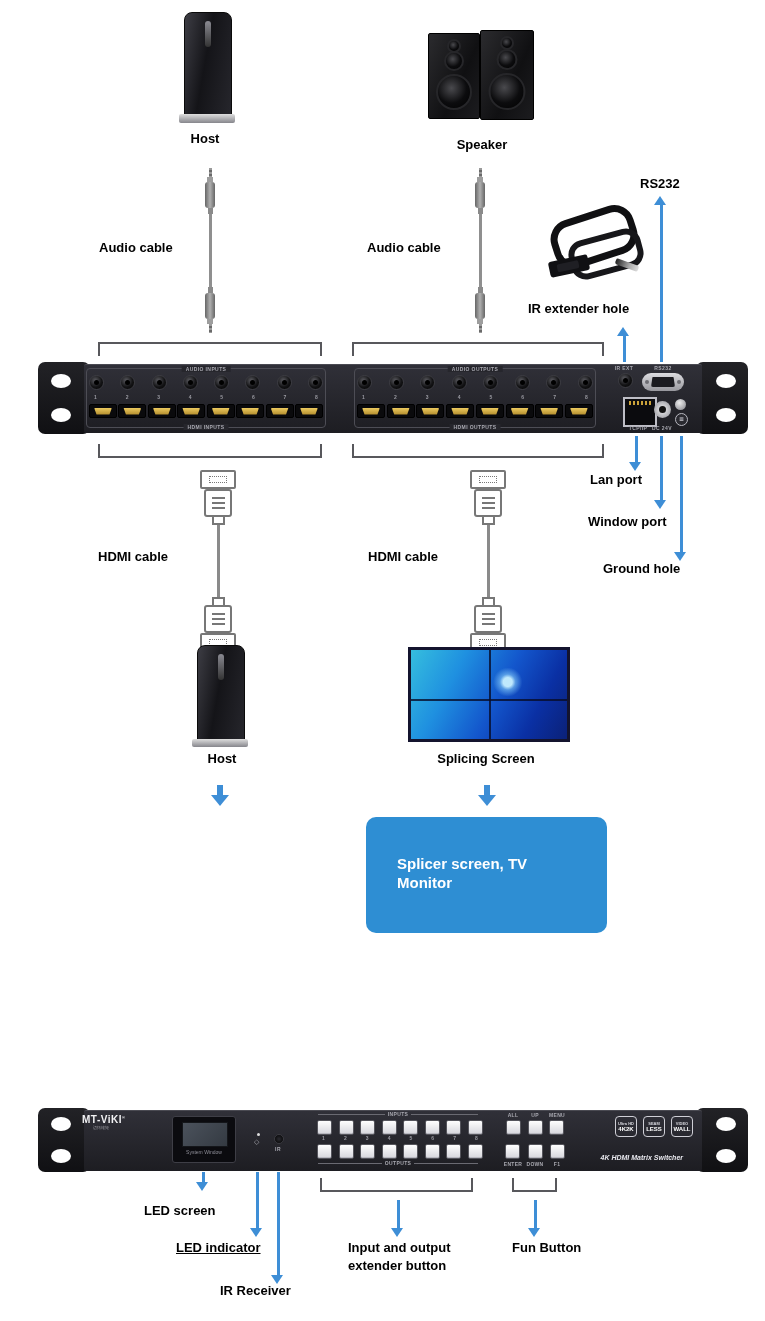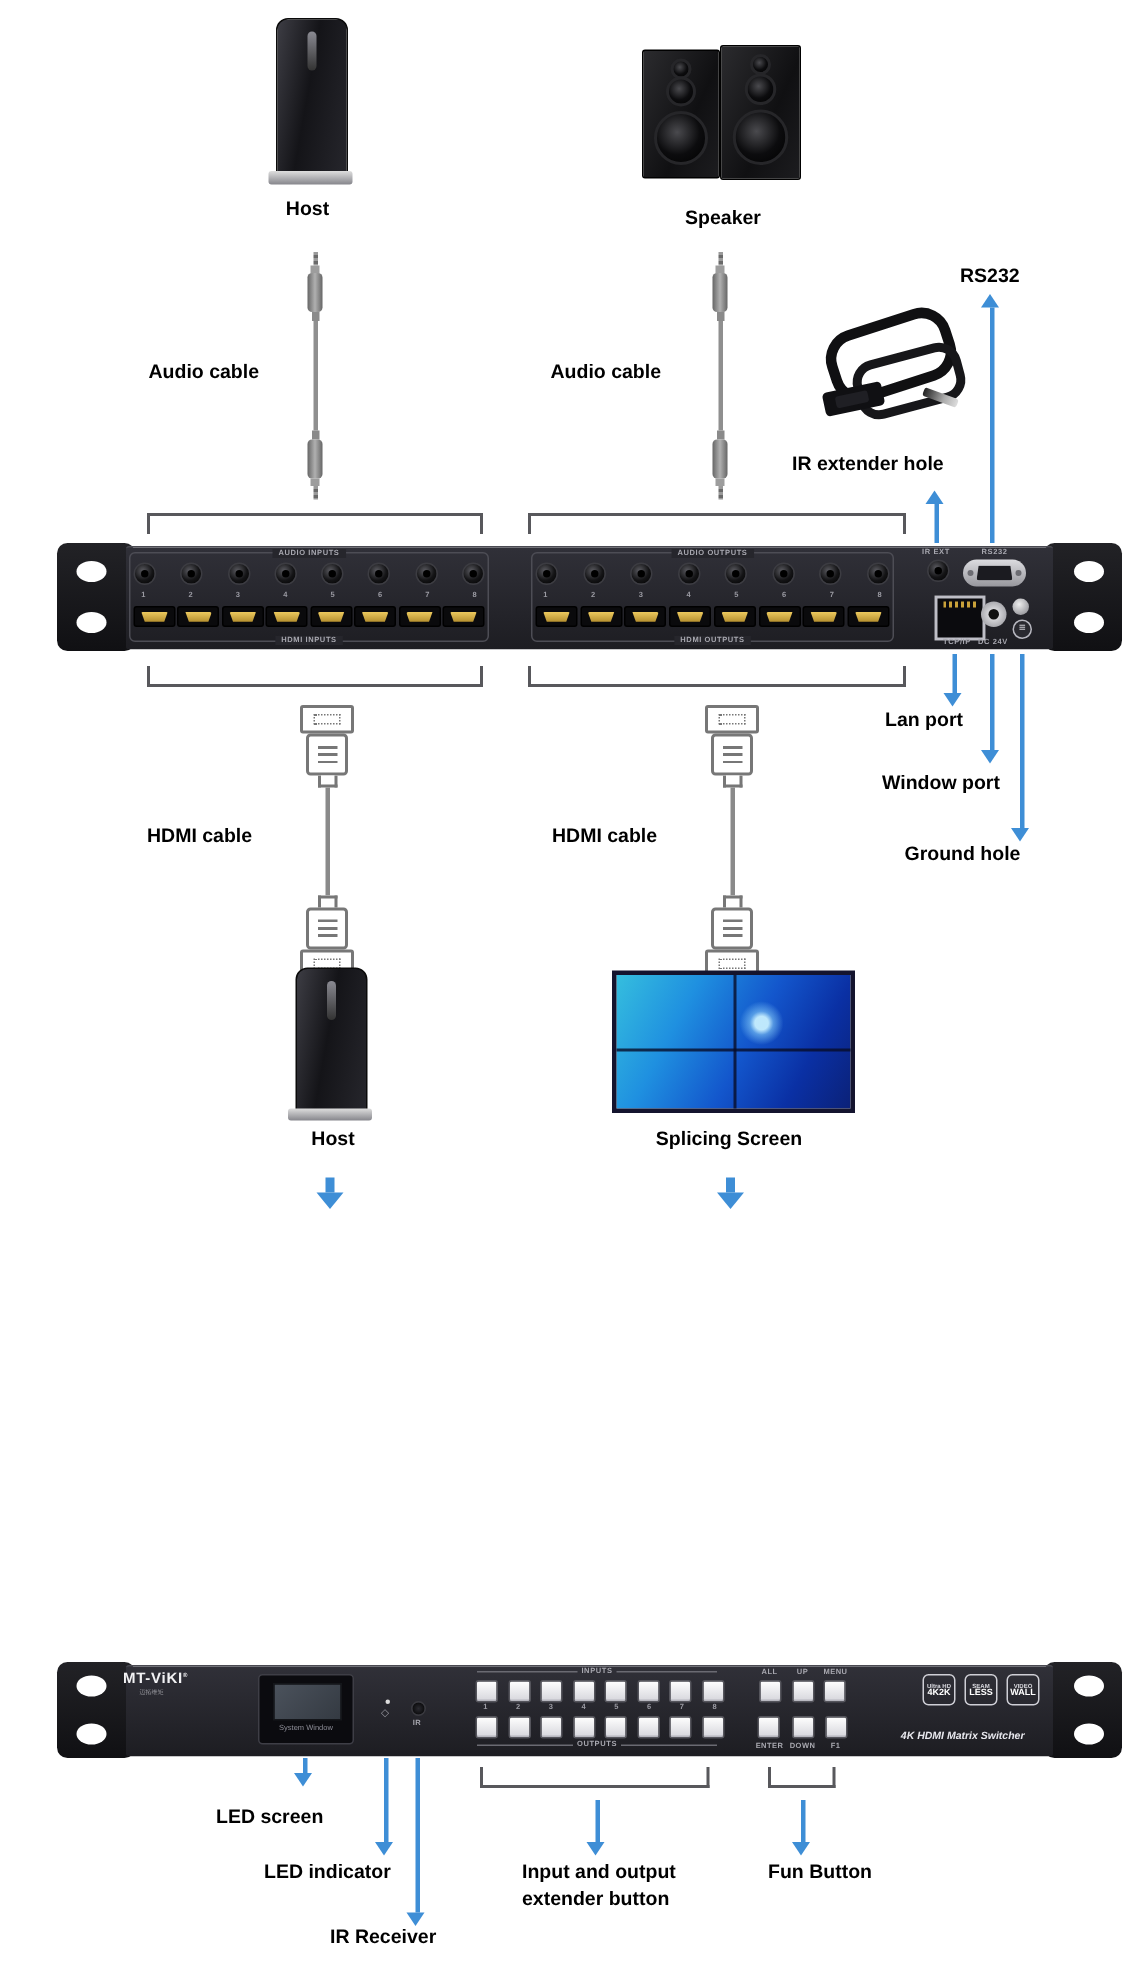--- a/index.html
+++ b/index.html
@@ -367,20 +367,26 @@
     <div class="gv"></div>
       <div class="gh"></div>
   </div>
   <div class="lbl ctr" style="left:486px;top:751px;">Splicing Screen</div>
 
   <div class="vshaft thick" style="left:217px;top:785px;height:10px;"></div>
   <div class="tri-dn big" style="left:211px;top:795px;"></div>
   <div class="vshaft thick" style="left:484px;top:785px;height:10px;"></div>
   <div class="tri-dn big" style="left:478px;top:795px;"></div>
 
+  <div class="bigbox" style="left:366px;top:817px;">
+    <div class="txt" style="left:31px;top:37px;">
+        <div>Splicer screen, TV</div>
+        <div>Monitor</div>
+      </div>
+  </div>
 
   <div class="device" style="left:38px;top:1108px;height:64px;">
     <div class="ear" style="left:0;top:0;height:64px;">
       <div class="oval" style="left:13px;top:9px;"></div>
         <div class="oval" style="left:13px;top:41px;"></div>
     </div>
     <div class="ear" style="left:658px;top:0;height:64px;">
       <div class="oval" style="left:20px;top:9px;"></div>
         <div class="oval" style="left:20px;top:41px;"></div>
     </div>
@@ -490,21 +496,21 @@
 
   <div class="brk-bot" style="left:320px;top:1178px;width:149px;height:12px;"></div>
   <div class="brk-bot" style="left:512px;top:1178px;width:41px;height:12px;"></div>
 
   <div class="vshaft" style="left:202px;top:1172px;height:10px;"></div>
   <div class="tri-dn" style="left:196px;top:1182px;"></div>
   <div class="lbl" style="left:144px;top:1203px;">LED screen</div>
 
   <div class="vshaft" style="left:256px;top:1172px;height:56px;"></div>
   <div class="tri-dn" style="left:250px;top:1228px;"></div>
-  <div class="lbl" style="left:176px;top:1240px;">LED indicator</div>
+  <div class="lbl" style="left:176px;top:1240px;text-decoration:underline;">LED indicator</div>
 
   <div class="vshaft" style="left:277px;top:1172px;height:103px;"></div>
   <div class="tri-dn" style="left:271px;top:1275px;"></div>
   <div class="lbl" style="left:220px;top:1283px;">IR Receiver</div>
 
   <div class="vshaft" style="left:397px;top:1200px;height:28px;"></div>
   <div class="tri-dn" style="left:391px;top:1228px;"></div>
   <div class="io-lbl" style="left:348px;top:1239px;">
       <div>Input and output</div>
       <div>extender button</div>

